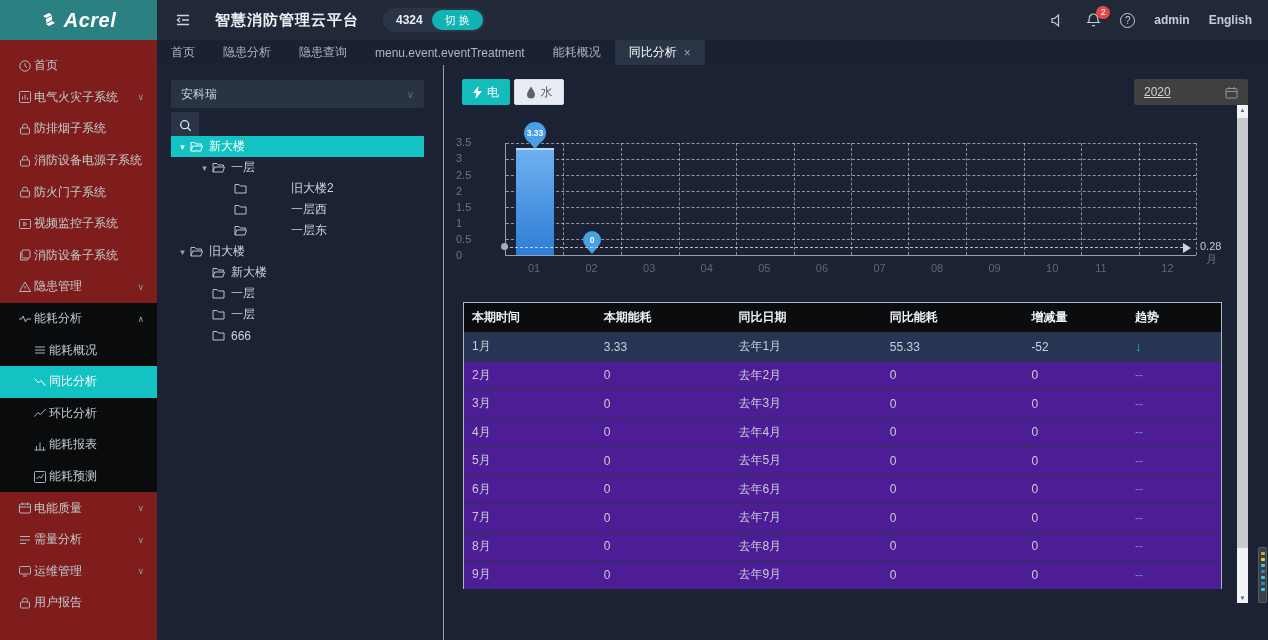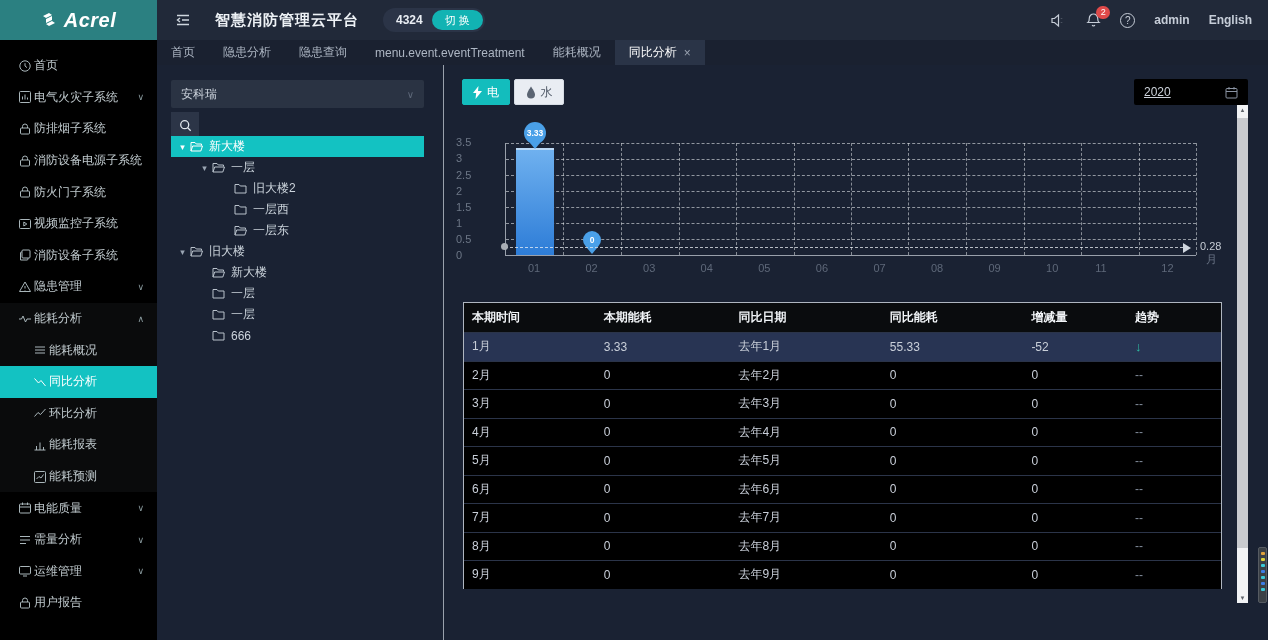--- a/index.html
+++ b/index.html
@@ -1,21 +1,21 @@
 <!DOCTYPE html>
 <html><head>
 <meta charset="utf-8">
 <style>
   * { margin:0; padding:0; box-sizing:border-box; }
   html,body { width:1268px; height:640px; overflow:hidden; }
   body { position:relative; background:#1a2233; font-family:"Liberation Sans",sans-serif; }
   svg { display:block; }
 
   
-  .sidebar { position:absolute; left:0; top:0; width:157px; height:640px; background:#000000; z-index:3; }
+  .sidebar { position:absolute; left:0; top:0; width:157px; height:640px; background:#7f1d1d; z-index:3; }
   .logo { height:40px; background:#2b8081; display:flex; align-items:center; justify-content:center; gap:6px; }
   .logo-text { color:#fff; font-size:20px; font-weight:bold; font-style:italic; letter-spacing:.5px; }
   .menu { padding-top:10px; }
   .m-item { height:31.6px; position:relative; display:flex; align-items:center; color:#c2ccd0; font-size:12px; cursor:pointer; }
   .m-item .ic { position:absolute; left:18px; width:14px; height:14px; color:#a9b6ba; }
   .m-item .lb { position:absolute; left:34px; white-space:nowrap; }
   .m-item .chev { position:absolute; right:13px; font-size:9px; color:#8b9ca0; }
   .submenu { background:#0a0b0c; }
   .submenu .m-item.sub .ic { left:33px; }
   .submenu .m-item.sub .lb { left:49px; }
@@ -48,26 +48,26 @@
   .search-row { position:absolute; left:14px; top:47px; width:253px; height:26px; display:flex; }
   .search-row input { flex:1; background:#151d2a; border:none; outline:none; color:#cfd6df; font-size:12px; padding:0 9px; font-family:inherit; }
   .search-row input::placeholder { color:#5a6478; }
   .search-btn { width:28px; background:#2c3547; border:none; display:flex; align-items:center; justify-content:center; color:#e2e8ee; cursor:pointer; }
   .tree { position:absolute; left:14px; top:71px; width:253px; list-style:none; }
   .t-row { height:21px; display:flex; align-items:center; color:#ccd4dc; font-size:12px; cursor:pointer; }
   .t-row .caret { width:13px; font-size:9px; color:#9aa5b3; text-align:center; }
   .t-row .folder { margin:0 6px 0 1px; color:#b9c2cc; }
   .t-row.sel { background:#13c2c2; color:#fff; }
   .t-row.sel .caret,.t-row.sel .folder { color:#fff; }
-  .ind0 { padding-left:5px; } .ind1 { padding-left:27px; } .ind2 { padding-left:62px; }
+  .ind0 { padding-left:5px; } .ind1 { padding-left:27px; } .ind2 { padding-left:62px;gap:38px; }
 
   
   .btn-electric { position:absolute; left:462px; top:79px; width:48px; height:26px; background:#13bdbd; color:#fff; border:1px solid #13bdbd; border-radius:2px; font-size:12px; display:flex; align-items:center; justify-content:center; gap:5px; cursor:pointer; font-family:inherit; }
   .btn-water { position:absolute; left:514px; top:79px; width:50px; height:26px; background:#e9edf3; color:#4a5462; border:1px solid #d6dce4; border-radius:2px; font-size:12px; display:flex; align-items:center; justify-content:center; gap:5px; cursor:pointer; font-family:inherit; }
-  .year-picker { position:absolute; left:1134px; top:79px; width:114px; height:26px; background:#000000; border-radius:2px; color:#ccd2da; font-size:12px; display:flex; align-items:center; justify-content:space-between; padding:0 10px; cursor:pointer;text-decoration:underline; }
+  .year-picker { position:absolute; left:1134px; top:79px; width:114px; height:26px; background:#404040; border-radius:2px; color:#ccd2da; font-size:12px; display:flex; align-items:center; justify-content:space-between; padding:0 10px; cursor:pointer;text-decoration:underline; }
   .year-picker .cal { color:#8b94a3; }
 
   
   .chart { position:absolute; left:456px; top:112px; width:780px; height:178px; }
   .plot { position:absolute; left:49px; top:31px; width:691px; height:113px; border-left:1px solid #99a0ab; border-bottom:1px solid #99a0ab; }
   .hline { position:absolute; left:0; right:0; border-top:1px dashed rgba(244,247,250,.55); }
   .vline { position:absolute; top:0; bottom:0; border-left:1px dashed rgba(244,247,250,.5); }
   .ylab { position:absolute; left:0; width:42px; text-align:left; font-size:11px; color:#6d7787; }
   .xlab { position:absolute; top:150px; width:58px; text-align:center; font-size:11px; color:#5e6879; }
   .bar { position:absolute; left:10px; bottom:0; width:38px; background:linear-gradient(180deg,#6fb1ef,#2d7cd7); border-top:2px solid #bcd9f5; }
@@ -81,21 +81,21 @@
   .mark-dot { position:absolute; left:45px; top:131px; width:7px; height:7px; border-radius:50%; background:#a8adb5; }
   .mark-label { position:absolute; left:744px; top:128px; font-size:11px; color:#c6ccd4; }
   .axis-unit { position:absolute; left:750px; top:140px; font-size:11px; color:#6a7486; }
 
   
   .table { position:absolute; left:463px; top:302px; width:759px; height:287px; border:1px solid rgba(212,218,226,.8); border-bottom:none; background:#1d2939; overflow:hidden; }
   .tgrid { display:grid; grid-template-columns:17.4% 17.8% 20% 18.7% 13.7% 12.4%; align-items:center; }
   .thead { height:29px; background:#0a0c0e; }
   .thead .cell { color:#f2f5f8; font-weight:bold; }
   .cell { padding-left:8px; font-size:12px; color:#c9cfd9; white-space:nowrap; }
-  .trow { height:28.5px; border-top:1px solid #2b3449; background:#000000; }
+  .trow { height:28.5px; border-top:1px solid #2b3449; background:#4c1d95; }
   .trow.hl { background:#283453; }
   .trend-down { color:#2fc0a4; font-size:13px; }
   .trend-dash { color:#828c9b; }
 
   
   .vscroll { position:absolute; left:1237px; top:105px; width:11px; height:498px; background:#f2f3f5; }
   .vscroll .arr { position:absolute; left:0; width:11px; text-align:center; font-size:6px; color:#5f646b; cursor:pointer; }
   .arr.up { top:2px; } .arr.dn { bottom:2px; }
   .vthumb { position:absolute; left:0; top:13px; width:11px; height:430px; background:#c9cbcf; cursor:pointer; }
   .ministrip { position:absolute; left:1258px; top:547px; width:9px; height:56px; background:#3b4046; border:1px solid #565b62; border-radius:2px; display:flex; flex-direction:column; align-items:center; gap:3px; padding-top:4px; }

